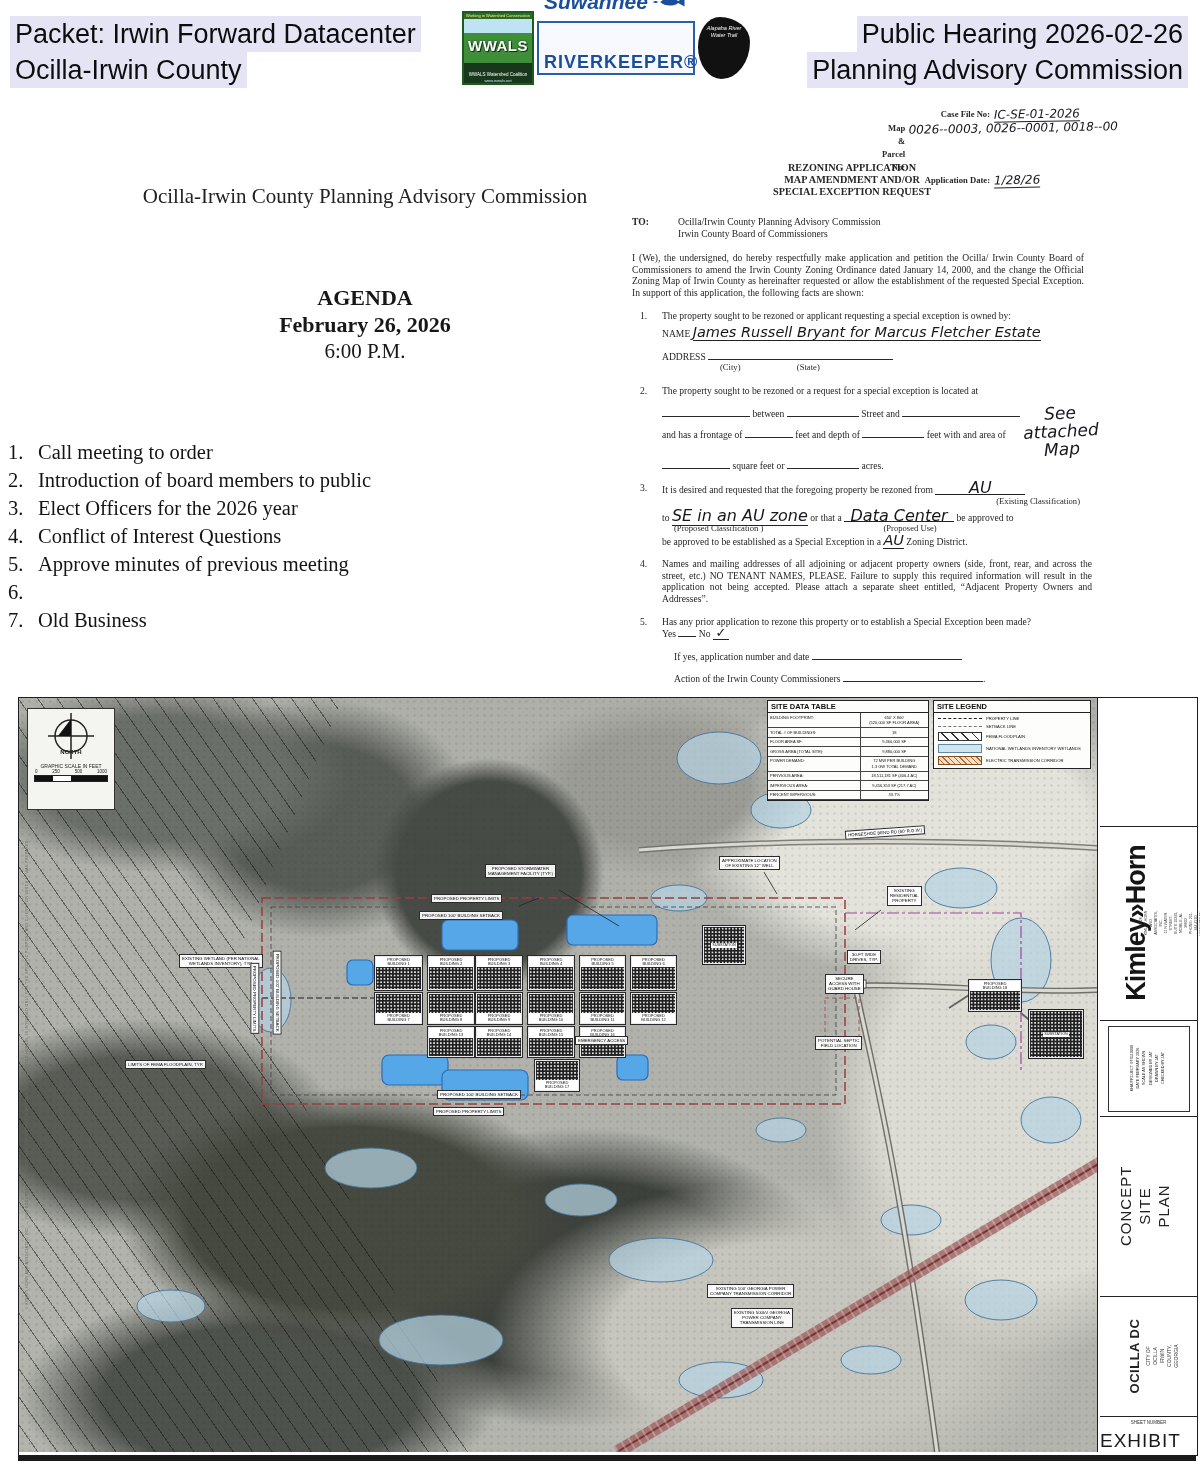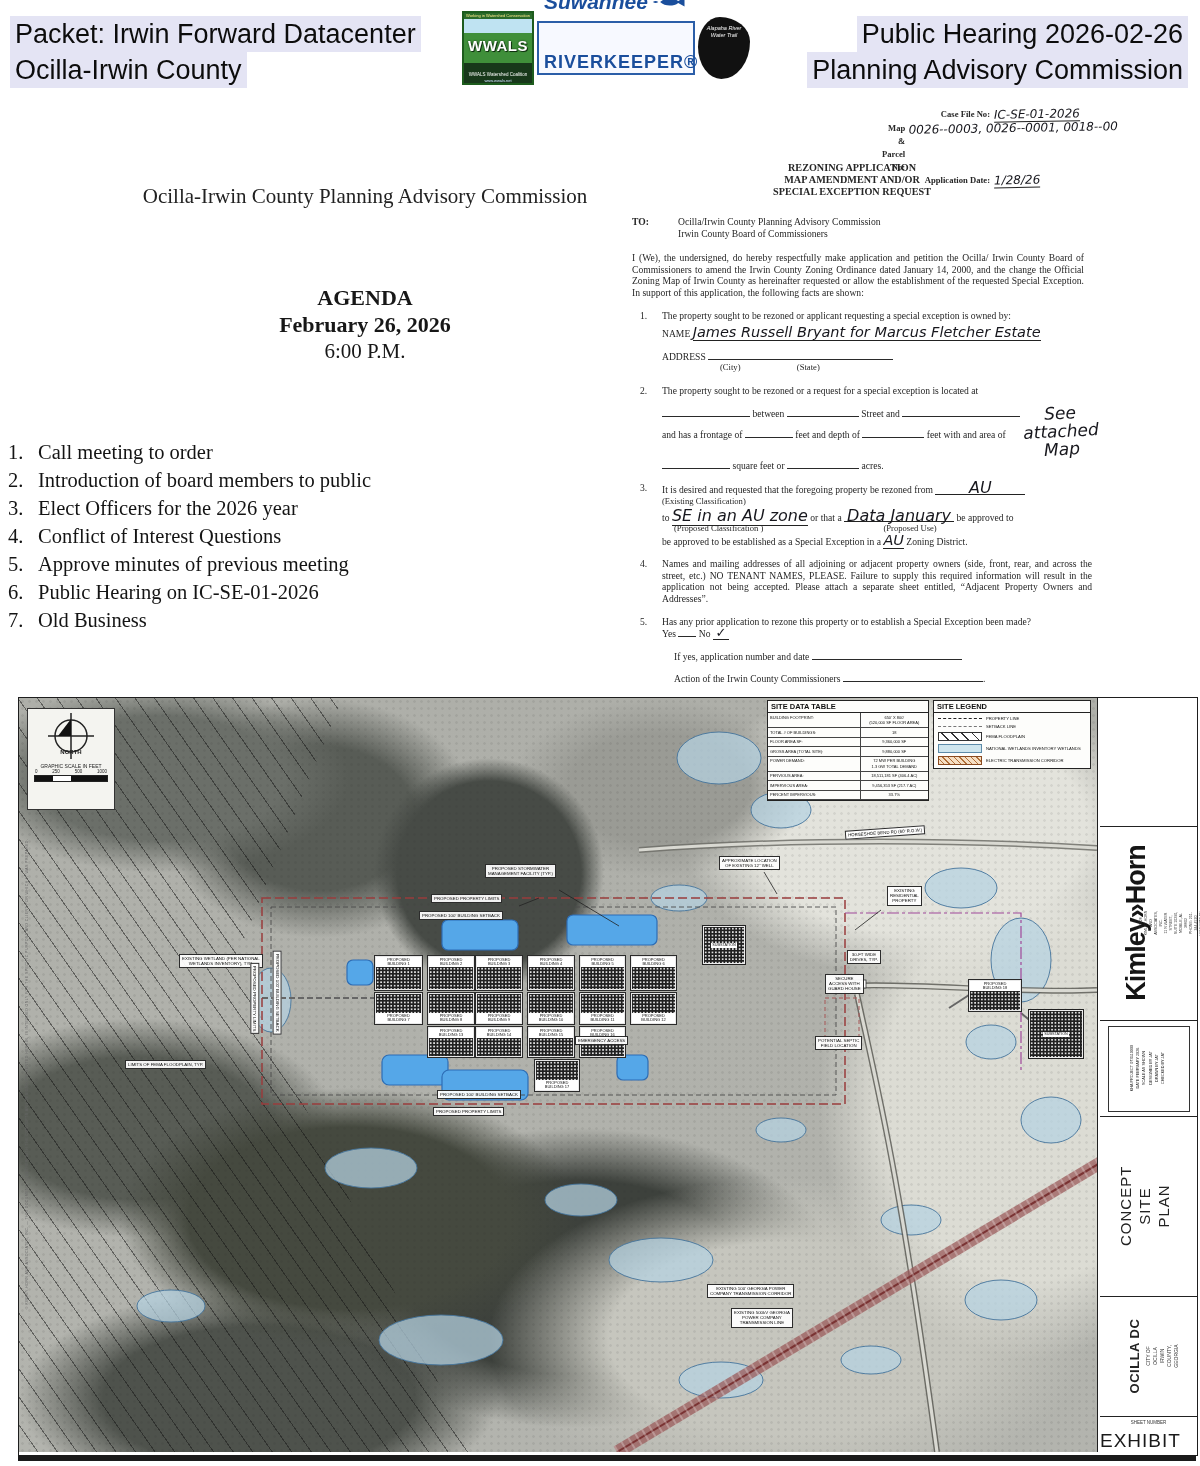--- a/index.html
+++ b/index.html
@@ -186,21 +186,20 @@
       <div class="agenda-item">
         <div class="agenda-num">4.</div>
         <div class="agenda-text">Conflict of Interest Questions</div>
       </div>
       <div class="agenda-item">
         <div class="agenda-num">5.</div>
         <div class="agenda-text">Approve minutes of previous meeting</div>
       </div>
       <div class="agenda-item">
         <div class="agenda-num">6.</div>
-        <div class="agenda-text">Public Hearing on IC-SE-01-2026</div>
       </div>
       <div class="agenda-item">
         <div class="agenda-num">7.</div>
         <div class="agenda-text">Old Business</div>
       </div>
     </div>
 
   <div class="form">
     <div class="case">
       <div class="case-row">
@@ -280,26 +279,26 @@
       </div>
     </div>
 
     <div class="item">
       <div class="inum">3.</div>
       <div class="ibody">
         <div>
           <span>It is desired and requested that the foregoing property be rezoned from</span>
           <span class="hw hw-big u" style="display:inline-block;width:90px;text-align:center;">AU</span>
         </div>
-        <div class="cap" style="margin-right:12px;">(Existing Classification)</div>
+        <div class="cap" style="text-align:right;margin-right:12px;">(Existing Classification)</div>
         <div style="margin-top:2px;">
           <span>to</span>
           <span class="hw hw-big u">SE in an AU zone</span>
           <span>or that a</span>
-          <span class="hw hw-big u" style="display:inline-block;width:110px;text-align:center;">Data January</span>
+          <span class="hw hw-big u" style="display:inline-block;width:110px;text-align:center;">Data Center</span>
           <span>be approved  to</span>
         </div>
         <div class="cap">
           <span style="margin-left:12px;">(Proposed Classification )</span>
           <span style="margin-left:118px;">(Proposed Use)</span>
         </div>
         <div>
           <span>be approved to be established as a Special Exception in a</span>
           <span class="hw hw-inline u">AU</span>
           <span>Zoning District.</span>

